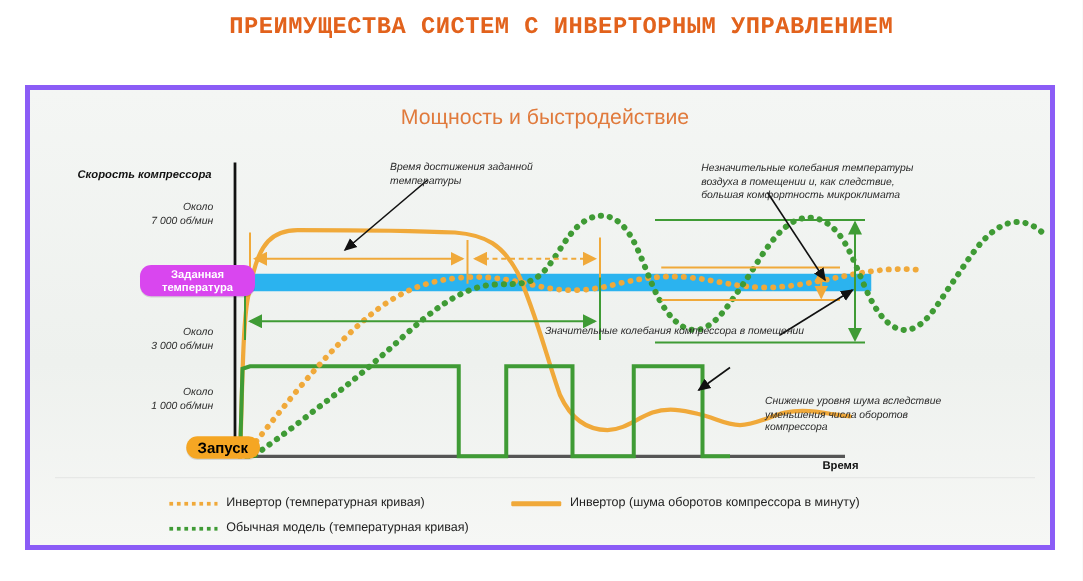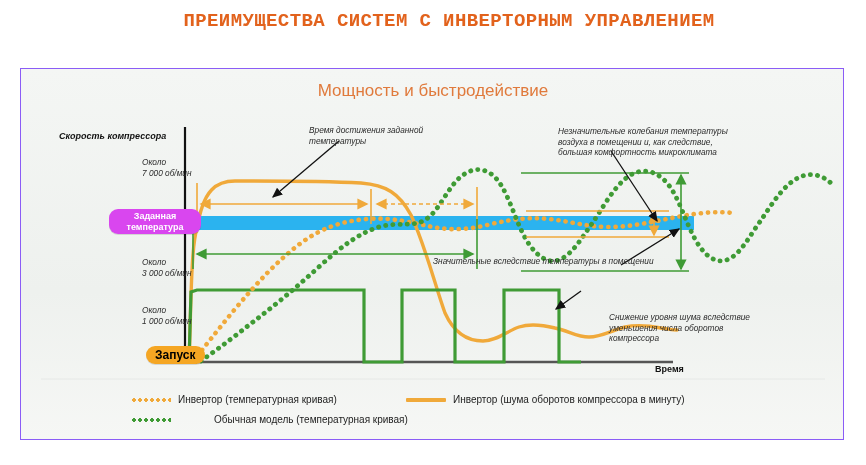--- a/index.html
+++ b/index.html
@@ -13,21 +13,21 @@
   #main-title{
     position:absolute;left:16px;top:10px;width:866px;
     text-align:center;
     font-size:19px;font-weight:bold;
     letter-spacing:.4px;
     color:#e2621c;
     font-family:Liberation Mono, monospace;
   }
   #panel{
     position:absolute;left:20px;top:68px;width:824px;height:372px;
-    border:1px solid #8b5cf6;
+    border:4px solid #8b5cf6;
     background:#f2f4f2;
     box-sizing:border-box;
   }
   #panel-inner{
     position:absolute;inset:0;
     background:linear-gradient(180deg,#f4f6f4 0%,#eef1ee 60%,#f6f7f5 100%);
   }
   #subtitle{
     position:absolute;left:0;top:12px;width:824px;
     text-align:center;
@@ -48,21 +48,21 @@
     position:absolute;
     font-size:9px;font-weight:bold;font-style:italic;
     color:#111;
     font-family:"Liberation Sans", sans-serif;
     white-space:nowrap;
   }
   .tick{
     position:absolute;
     font-size:8.3px;font-style:italic;color:#2b2b2b;
     font-family:"Liberation Sans", sans-serif;
-    text-align:left;white-space:pre-line;line-height:10.5px;margin-left:24px;
+    text-align:right;white-space:pre-line;line-height:10.5px;
   }
   .badge-set{
     position:absolute;
     background:#d946ef;
     color:#ffffff;
     font-size:9px;font-weight:bold;
     font-family:"Liberation Sans", sans-serif;
     border-radius:9px;
     padding:2px 7px;
     text-align:center;line-height:10.5px;
@@ -245,30 +245,30 @@
   <div class="badge-set" style="left:88px;top:140px;width:78px;">Заданная
 температура</div>
 
   <div class="badge-start" style="left:125px;top:277px;">Запуск</div>
 
   <div class="txt" style="left:288px;top:56px;width:200px;">Время достижения заданной
 температуры</div>
   <div class="txt" style="left:537px;top:57px;width:230px;">Незначительные колебания температуры
 воздуха в помещении и, как следствие,
 большая комфортность микроклимата</div>
-  <div class="txt" style="left:412px;top:187px;width:300px;">Значительные вследствие температуры в помещении</div>
+  <div class="txt" style="left:412px;top:187px;width:300px;">Значительные колебания компрессора в помещении</div>
   <div class="txt" style="left:588px;top:211px;width:210px;margin-top:32px;">Снижение уровня шума вследствие
 уменьшения числа оборотов
 компрессора</div>
 
   <div class="legend-row" style="left:110px;top:325px;">
     <span class="swatch swatch-dot-o"></span>
     <span class="legend-label">Инвертор (температурная кривая)</span>
   </div>
-  <div class="legend-row" style="left:110px;top:345px;gap:36px;">
+  <div class="legend-row" style="left:110px;top:345px;">
     <span class="swatch swatch-dot-g"></span>
     <span class="legend-label">Обычная модель (температурная кривая)</span>
   </div>
   <div class="legend-row" style="left:385px;top:325px;">
     <span class="swatch swatch-sol-o"></span>
     <span class="legend-label">Инвертор (шума оборотов компрессора в минуту)</span>
   </div>
 </div>
 
 </body></html>

